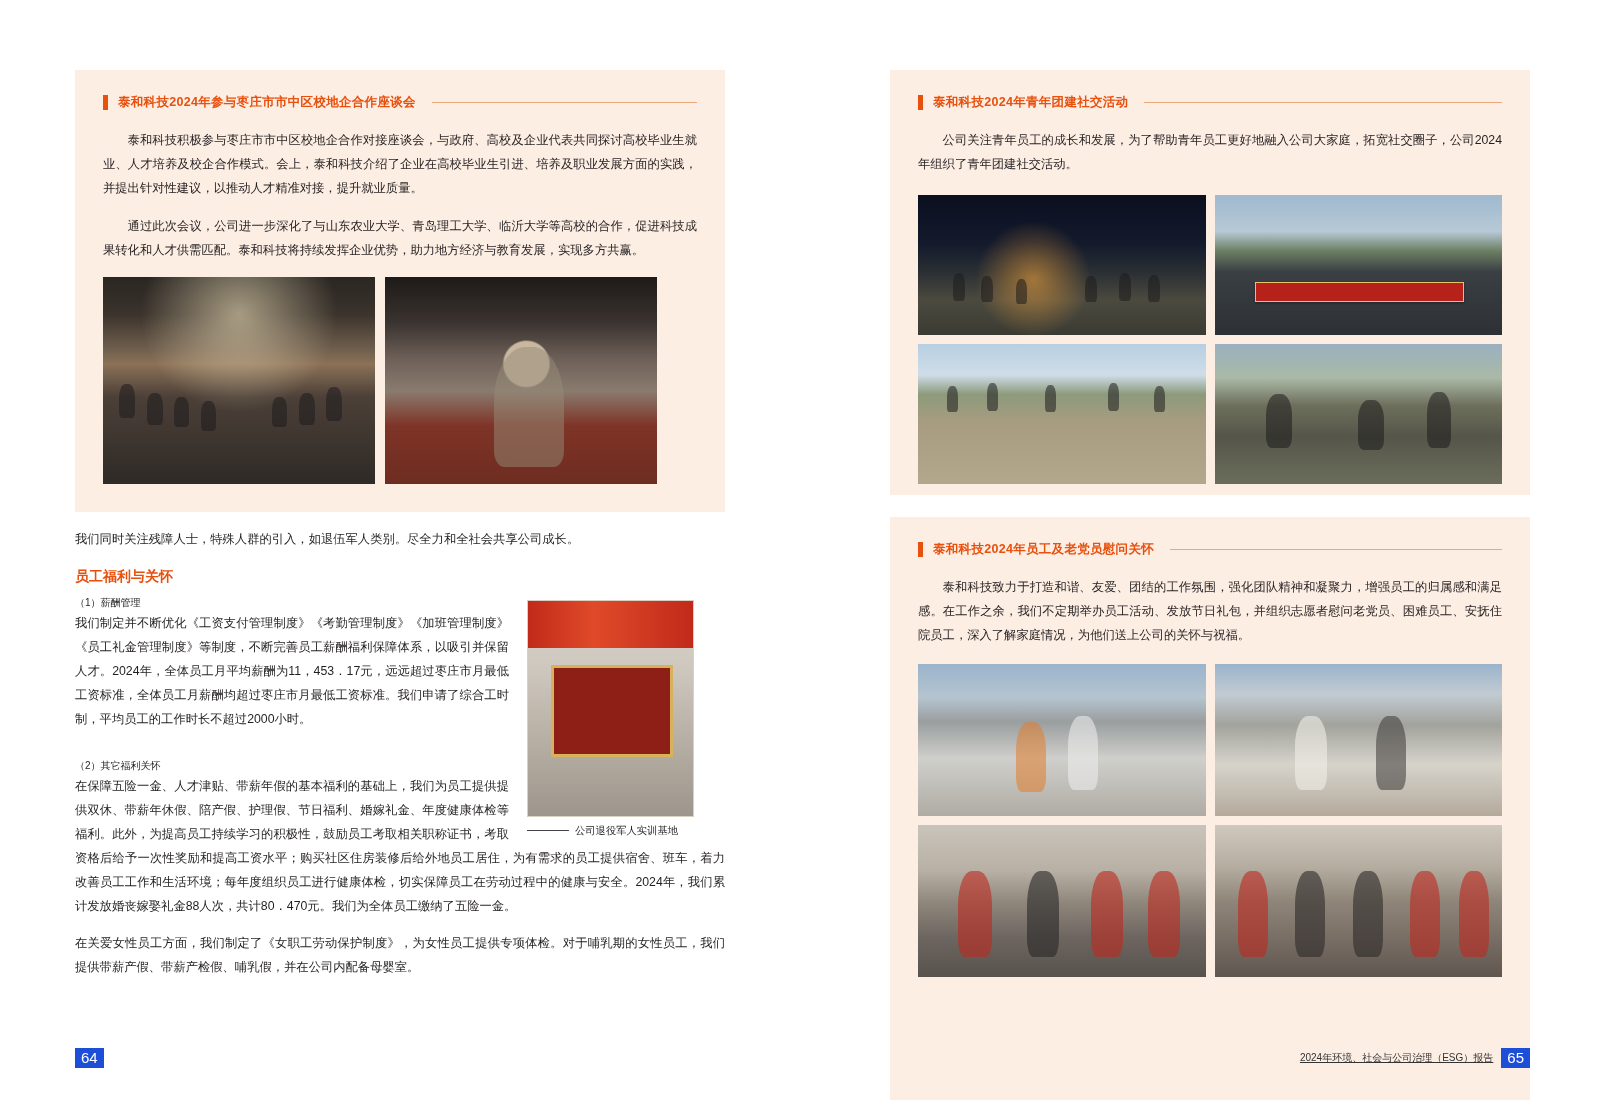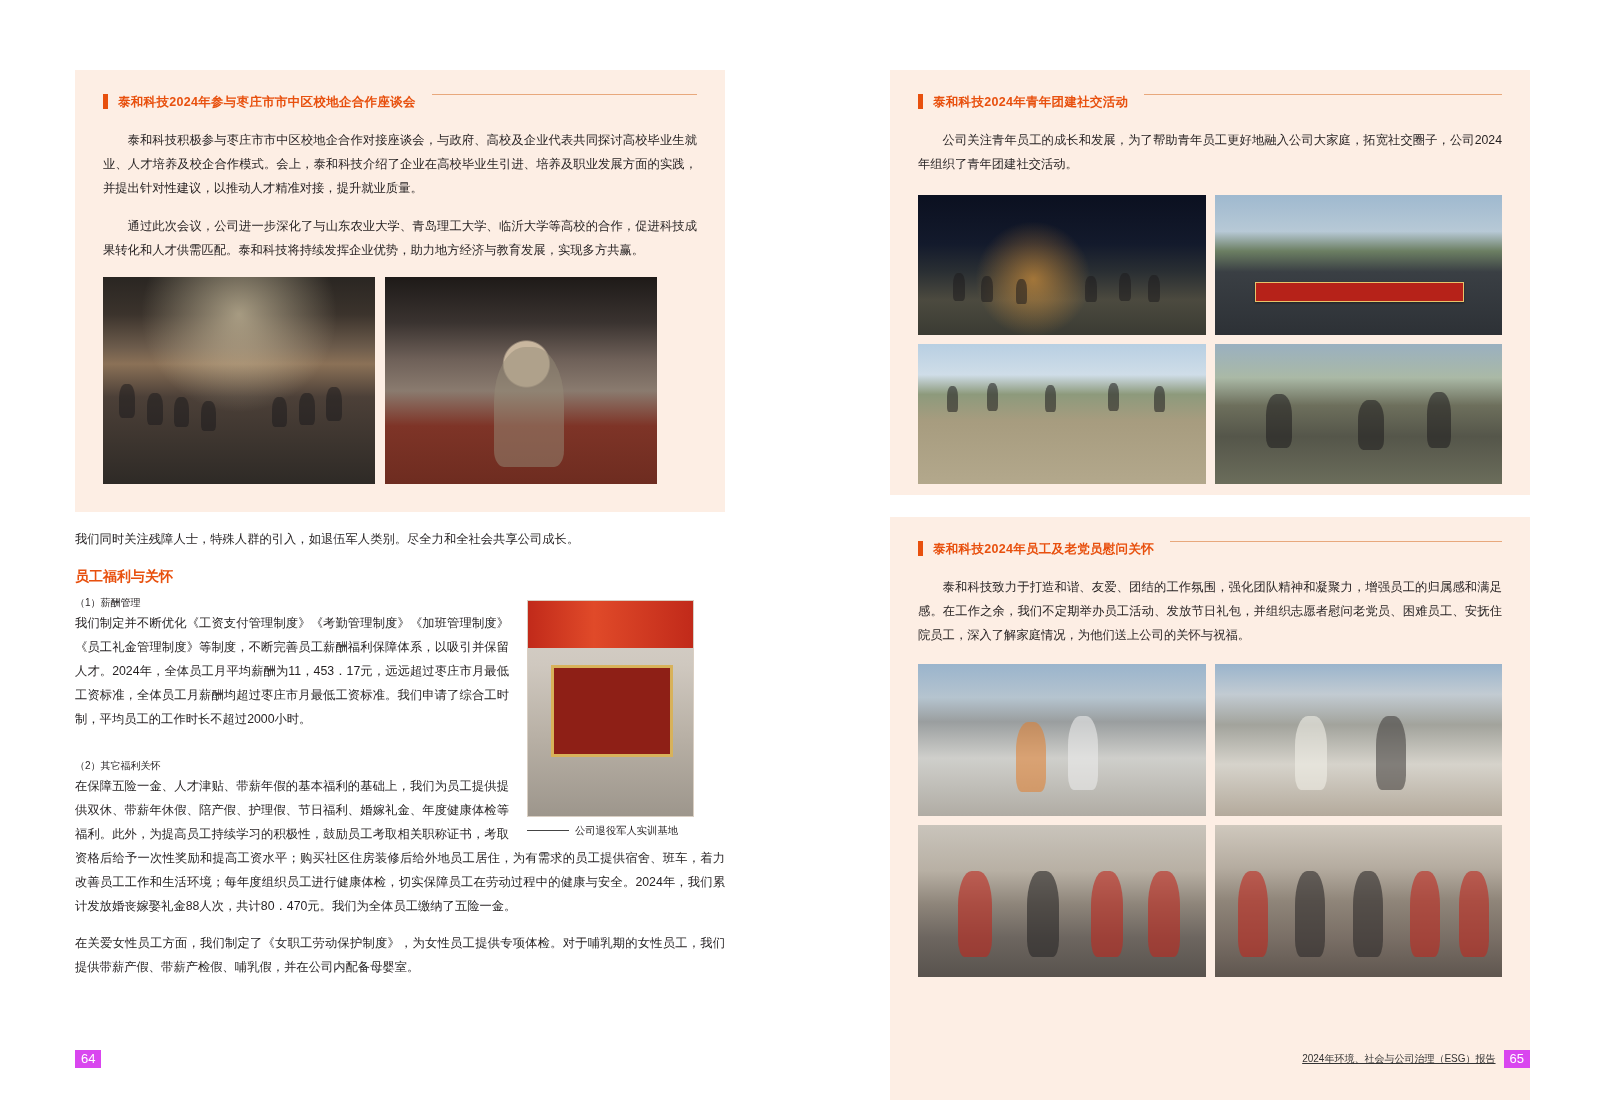--- a/index.html
+++ b/index.html
@@ -29,21 +29,21 @@
   .page-left { padding: 70px 80px 0 75px; }
   .page-right { padding: 70px 80px 0 85px; }
 
   
   .tinted-box {
     background: #fdeee4;
     box-sizing: border-box;
   }
   .section-head {
     display: flex;
-    align-items: flex-start;
+    align-items: center;
     gap: 10px;
     margin-bottom: 18px;
   }
   .section-head .bar {
     width: 5px;
     height: 15px;
     background: #e8500e;
     flex: 0 0 auto;
   }
   .section-head .title {
@@ -128,24 +128,24 @@
   }
 
   
   .folio {
     position: absolute;
     bottom: 32px;
     font-size: 9.5px;
   }
   .folio .num {
     display: inline-block;
-    background: #d946ef;
+    background: #1d4ed8;
     color: #fff;
     padding: 2px 6px 3px 6px;
-    font-size: 13px;
+    font-size: 15px;
     line-height: 1;
   }
   .folio-left { left: 75px; }
   .folio-right { right: 80px; display: flex; align-items: center; gap: 8px; }
   .folio-right .txt { color: #333; font-size: 10px; text-decoration: underline; }
 
   
   .box-right {
     padding: 24px 28px 26px 28px;
   }

